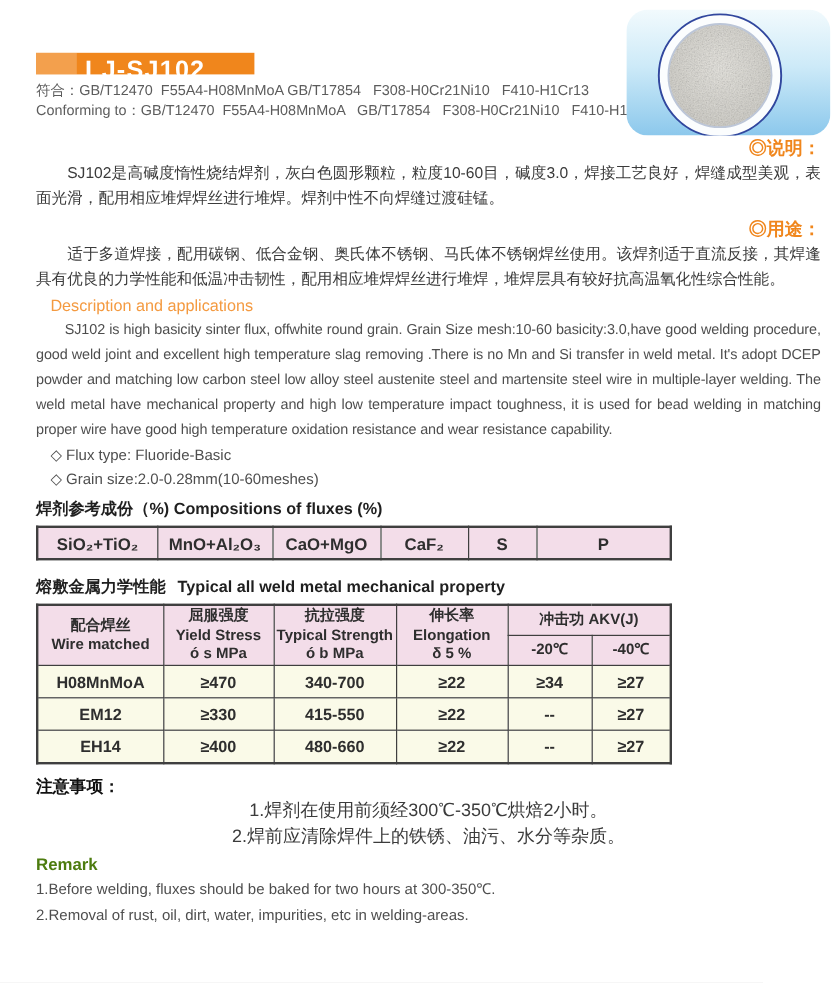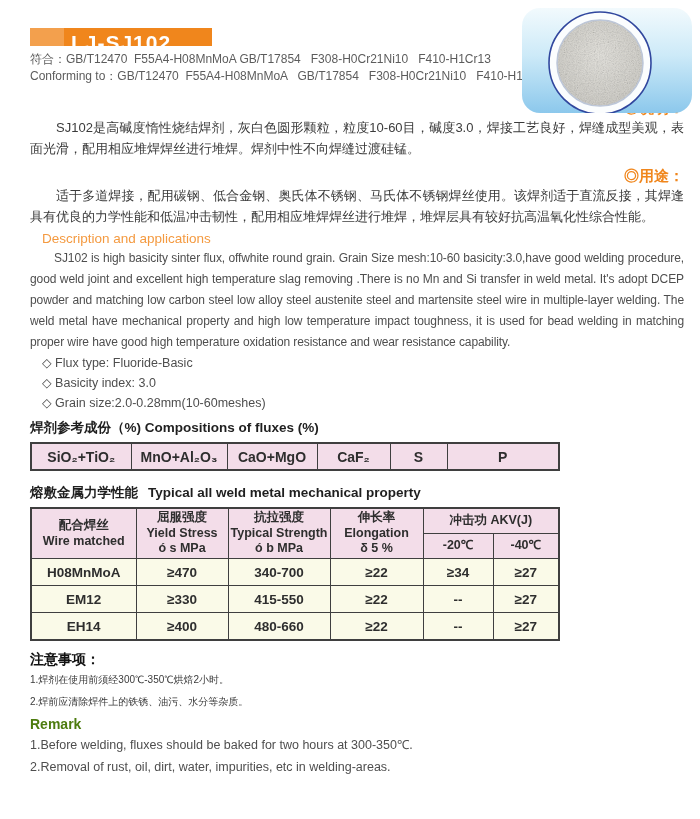--- a/index.html
+++ b/index.html
@@ -11,21 +11,21 @@
     overflow:hidden;
     font-family:"Liberation Sans", sans-serif;
     color:#3b3b3b;
     box-sizing:border-box;
   }
   .content{padding:0 16px 0 30px;}
 
   
   .title-box{
     position:relative;
-    margin-top:28px;
+    margin-top:44px;
     width:182px;height:18px;
     background:var(--accent,#f0861c);
     color:#ffffff;
     font-size:21px;font-weight:bold;
     text-align:center;line-height:30px;
     letter-spacing:1px;
   }
   .title-box::before{
     content:"";
     position:absolute;left:0;top:0;
@@ -126,21 +126,21 @@
     font-size:13.5px;
   }
   .mech-table .hline{display:block;}
 
   
   .notes-h{
     margin-top:9px;
     font-size:14px;font-weight:bold;line-height:19px;color:#111111;
   }
   .note-item{
-    margin:0;font-size:10px;line-height:22px;color:#3b3b3b;
+    margin:0;font-size:15px;line-height:22px;color:#3b3b3b;text-align:center;
   }
   .remark-h{
     margin-top:2px;
     font-size:14px;font-weight:bold;line-height:19px;color:#4d7c0f;
   }
   .remark-item{
     margin:0;font-size:12.5px;line-height:22px;color:#4e4e4e;
   }
 </style>
 </head>
@@ -185,21 +185,20 @@
     <p class="para-cn">SJ102是高碱度惰性烧结焊剂，灰白色圆形颗粒，粒度10-60目，碱度3.0，焊接工艺良好，焊缝成型美观，表面光滑，配用相应堆焊焊丝进行堆焊。焊剂中性不向焊缝过渡硅锰。</p>
 
     <div class="sec-heading use">◎用途：</div>
     <p class="para-cn">适于多道焊接，配用碳钢、低合金钢、奥氏体不锈钢、马氏体不锈钢焊丝使用。该焊剂适于直流反接，其焊逢具有优良的力学性能和低温冲击韧性，配用相应堆焊焊丝进行堆焊，堆焊层具有较好抗高温氧化性综合性能。</p>
 
     <div class="desc-en-h">Description and applications</div>
     <p class="para-en">SJ102 is high basicity sinter flux, offwhite round grain. Grain Size mesh:10-60 basicity:3.0,have good welding procedure, good weld joint and excellent high temperature slag removing .There is no Mn and Si transfer in weld metal. It's adopt DCEP powder and matching low carbon steel low alloy steel austenite steel and martensite steel wire in multiple-layer welding. The weld metal have mechanical property and high low temperature impact toughness, it is used for bead welding in matching proper wire have good high temperature oxidation resistance and wear resistance capability.</p>
 
     <ul class="bullets">
       <li>◇ Flux type: Fluoride-Basic</li>
-      <li>◇ Basicity index: 3.0</li>
       <li>◇ Grain size:2.0-0.28mm(10-60meshes)</li>
     </ul>
 
     <div class="tbl-title">焊剂参考成份（%) Compositions of fluxes (%)</div>
     <table class="comp-table">
       <colgroup>
         <col style="width:100px">
           <col style="width:96px">
           <col style="width:90px">
         <col style="width:73px">

